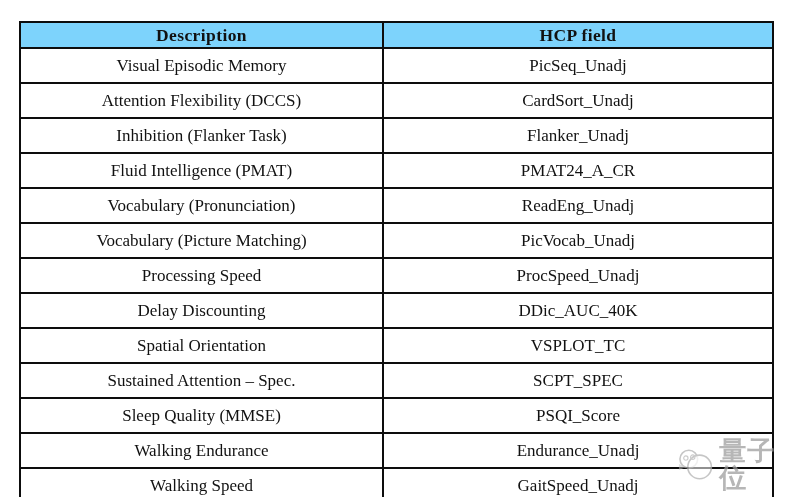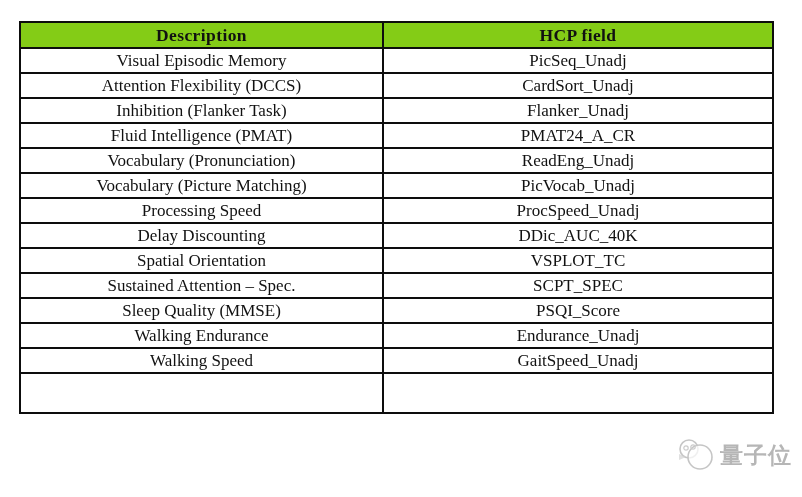--- a/index.html
+++ b/index.html
@@ -26,40 +26,40 @@
     border: 2px solid #0d0d0d;
     text-align: center;
     vertical-align: middle;
     color: #111111;
     font-size: 17px;
     padding: 0 4px;
     white-space: nowrap;
     overflow: hidden;
   }
   table.hcp th {
-    background: #84cc16;
+    background: #7dd3fc;
     font-weight: bold;
     font-size: 17.5px;
     letter-spacing: 0.4px;
     height: 26px;
   }
-  table.hcp td { height: 25px; background: #ffffff; }
+  table.hcp td { height: 35px; background: #ffffff; }
   tr.partial td { height: 40px; }
 
   .watermark {
     position: absolute;
     left: 676px; top: 438px;
     display: flex;
     align-items: center;
     gap: 4px;
     opacity: 0.72;
     pointer-events: none;
   }
   .watermark .wm-text {
-    font-size: 23px;
+    font-size: 27px;
     font-weight: bold;
     color: #9a9a9a;
     letter-spacing: 1px;
     text-shadow: 0 0 1px #ffffff;
     font-family: "Liberation Serif", "DejaVu Serif", serif;
     line-height: 1;
   }
   .wm-logo { display: block; }
 </style>
 </head>

